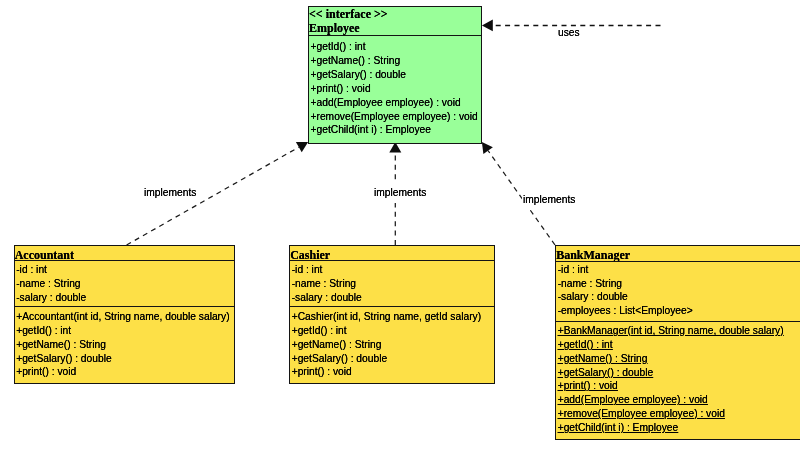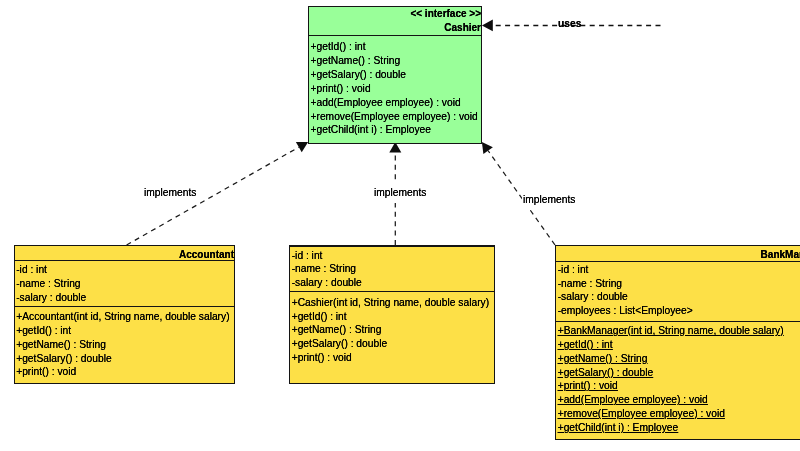--- a/index.html
+++ b/index.html
@@ -3,23 +3,23 @@
 <meta charset="utf-8">
 <style>
   html,body{margin:0;padding:0;}
   body{width:800px;height:451px;background:#ffffff;
        font-family:"Liberation Sans",sans-serif;overflow:hidden;position:relative;
        -webkit-font-smoothing:none;}
   #diagram{position:absolute;left:0;top:0;width:800px;height:451px;}
   #connectors{position:absolute;left:0;top:0;}
 
   .uml-box{position:absolute;box-sizing:border-box;border:1.5px solid #141414;}
-  .uml-head{box-sizing:border-box;text-align:right;font-weight:bold;transform:translateZ(0);
-            font-size:10px;line-height:14.8px;color:#000;
-            text-shadow:0 0 0.25px currentColor;}
+  .uml-head{box-sizing:border-box;text-align:left;font-weight:bold;transform:translateZ(0);
+            font-size:12px;line-height:14.8px;color:#000;
+            text-shadow:0 0 0.25px currentColor;font-family:Liberation Serif, serif;}
   .uml-sec{box-sizing:border-box;font-size:10.25px;line-height:13.85px;color:#000;transform:translateZ(0);
            text-shadow:0 0 0.25px currentColor;
            padding-left:1.5px;}
   .uml-sec div{white-space:nowrap;}
   .divider{border-top:1.5px solid #141414;}
   .edge-label{position:absolute;font-size:10.25px;line-height:12px;color:#000000;
               white-space:nowrap;background:#ffffff;will-change:transform;transform:translateZ(0);
               text-shadow:0 0 0.25px currentColor;
               padding:4px 1px 4px 1px;}
 
@@ -48,21 +48,21 @@
   #box-cashier .uml-head{height:14.3px;padding-top:1.9px;}
   #box-cashier .sec-attrs{height:45.4px;padding-top:1.6px;}
   #box-cashier .sec-meths{height:78.9px;padding-top:3.3px;}
 
   
   #box-bankmanager{left:555.2px;top:245px;width:272px;height:194.6px;}
   #box-bankmanager .uml-head{height:15.1px;padding-top:1.8px;}
   #box-bankmanager .sec-attrs{height:59.6px;padding-top:0.7px;}
   #box-bankmanager .sec-meths{height:119.9px;padding-top:2.3px;text-decoration:underline;}
 
-  #label-uses{left:557.1px;top:14px;background:transparent;padding-bottom:0;font-weight:bold;}
+  #label-uses{left:557.1px;top:23px;background:transparent;padding-bottom:0;}
   #label-impl-acc{left:142.9px;top:182.5px;}
   #label-impl-cash{left:372.8px;top:182.5px;}
   #label-impl-bank{left:522.0px;top:189.6px;}
 </style>
 </head>
 <body>
 
 <div id="diagram">
 
   <svg id="connectors" width="800" height="451">
@@ -84,21 +84,21 @@
 
     <g>
       <line x1="555" y1="245" x2="488.1" y2="150.7" stroke="#1a1a1a" stroke-width="1.25" stroke-dasharray="5,4.4"></line>
       <polygon points="481.9,142.0 492.9,147.3 483.4,154.0" fill="#0d0d0d"></polygon>
     </g>
   </svg>
 
   <div class="uml-box box-interface" id="box-employee">
     <div class="uml-head">
       <div>&lt;&lt; interface &gt;&gt;</div>
-      <div>Cashier</div>
+      <div>Employee</div>
     </div>
     <div class="uml-sec divider" id="employee-methods">
         <div>+getId() : int</div>
         <div>+getName() : String</div>
         <div>+getSalary() : double</div>
         <div>+print() : void</div>
         <div>+add(Employee employee) : void</div>
         <div>+remove(Employee employee) : void</div>
         <div>+getChild(int i) : Employee</div>
       </div>
@@ -117,27 +117,30 @@
     <div class="uml-sec sec-meths divider" id="accountant-methods">
         <div>+Accountant(int id, String name, double salary)</div>
         <div>+getId() : int</div>
         <div>+getName() : String</div>
         <div>+getSalary() : double</div>
         <div>+print() : void</div>
       </div>
   </div>
 
   <div class="uml-box box-class" id="box-cashier">
+    <div class="uml-head">
+      <div>Cashier</div>
+    </div>
     <div class="uml-sec sec-attrs divider" id="cashier-attributes">
         <div>-id : int</div>
         <div>-name : String</div>
         <div>-salary : double</div>
       </div>
     <div class="uml-sec sec-meths divider" id="cashier-methods">
-        <div>+Cashier(int id, String name, double salary)</div>
+        <div>+Cashier(int id, String name, getId salary)</div>
         <div>+getId() : int</div>
         <div>+getName() : String</div>
         <div>+getSalary() : double</div>
         <div>+print() : void</div>
       </div>
   </div>
 
   <div class="uml-box box-class" id="box-bankmanager">
     <div class="uml-head">
       <div>BankManager</div>

